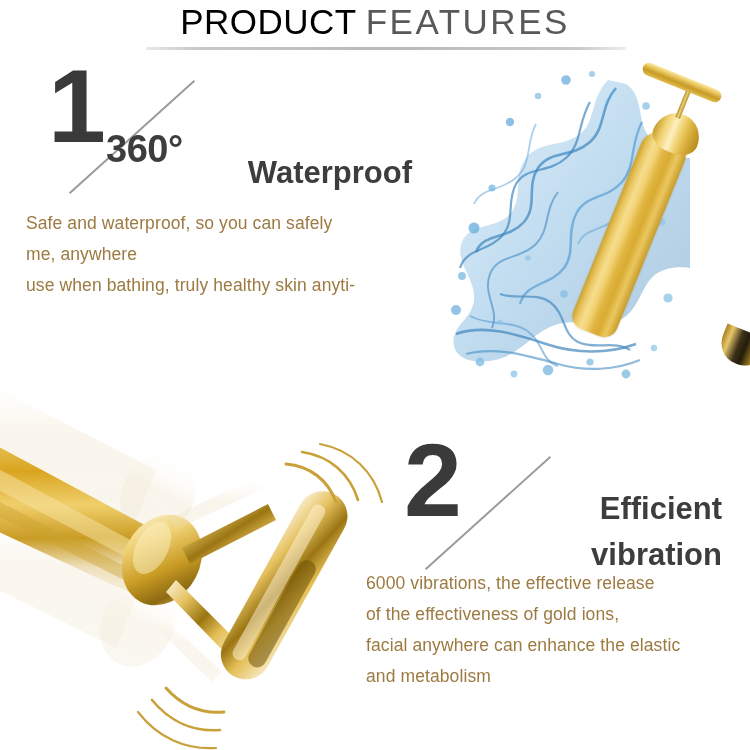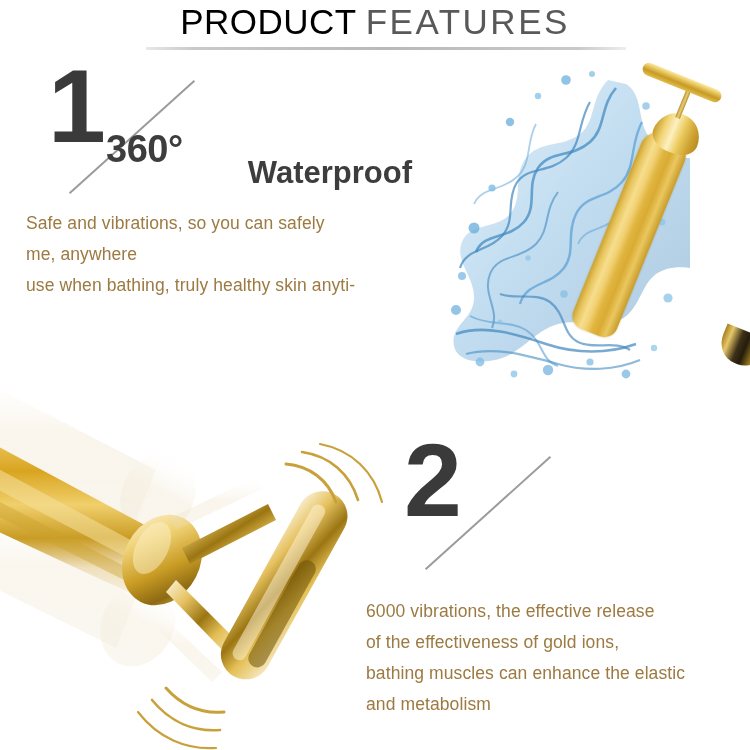--- a/index.html
+++ b/index.html
@@ -127,21 +127,21 @@
     transform: rotate(-42deg);
   }
   #f2-headline {
     left: 500px;
     top: 486px;
     width: 222px;
     text-align: right;
     font-size: 31px;
     line-height: 46px;
   }
-  #f2-body { left: 366px; top: 596px; }
+  #f2-body { left: 366px; top: 568px; }
 
   
   #prod1 {
     position: absolute;
     left: 438px;
     top: 52px;
     width: 312px;
     height: 340px;
   }
   #splash {
@@ -392,27 +392,31 @@
     </svg>
   </div>
 
   <div class="big-num" id="f1-num">1</div>
   <div class="slash" id="f1-slash"></div>
   <div class="head-line" id="f1-deg">360°</div>
   <div class="head-line" id="f1-headline">
     <span>Waterproof</span><br>
   </div>
   <div class="body-copy" id="f1-body">
-    <span class="ln">Safe and vibrations, so you can safely</span>
+    <span class="ln">Safe and waterproof, so you can safely</span>
     <span class="ln">me, anywhere</span>
     <span class="ln">use when bathing, truly healthy skin anyti-</span>
   </div>
 
   <div class="big-num" id="f2-num">2</div>
   <div class="slash" id="f2-slash"></div>
+  <div class="head-line" id="f2-headline">
+    <span>Efficient</span><br>
+    <span>vibration</span>
+  </div>
   <div class="body-copy" id="f2-body">
     <span class="ln">6000 vibrations, the effective release</span>
     <span class="ln">of the effectiveness of gold ions,</span>
-    <span class="ln">bathing muscles can enhance the elastic</span>
+    <span class="ln">facial anywhere can enhance the elastic</span>
     <span class="ln">and metabolism</span>
   </div>
 
 </div>
 
 </body></html>

